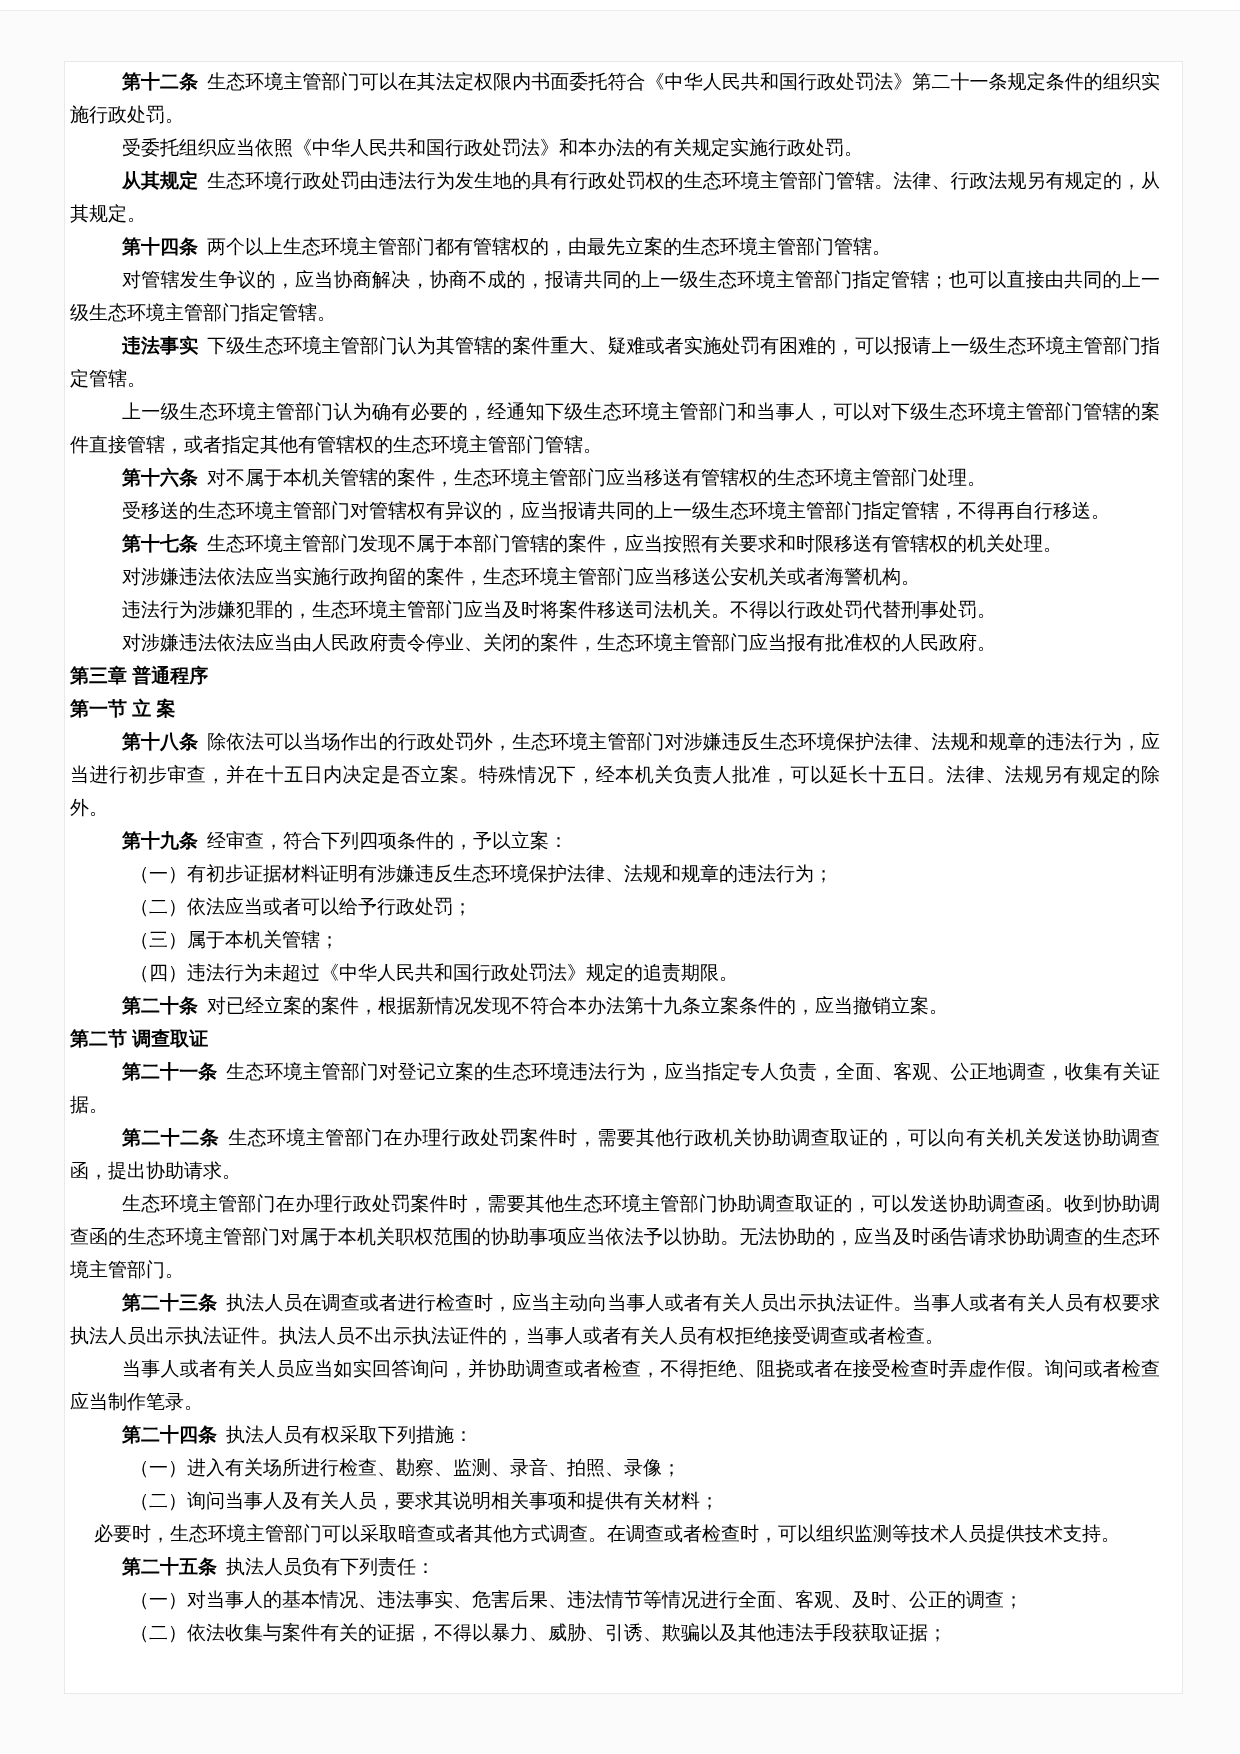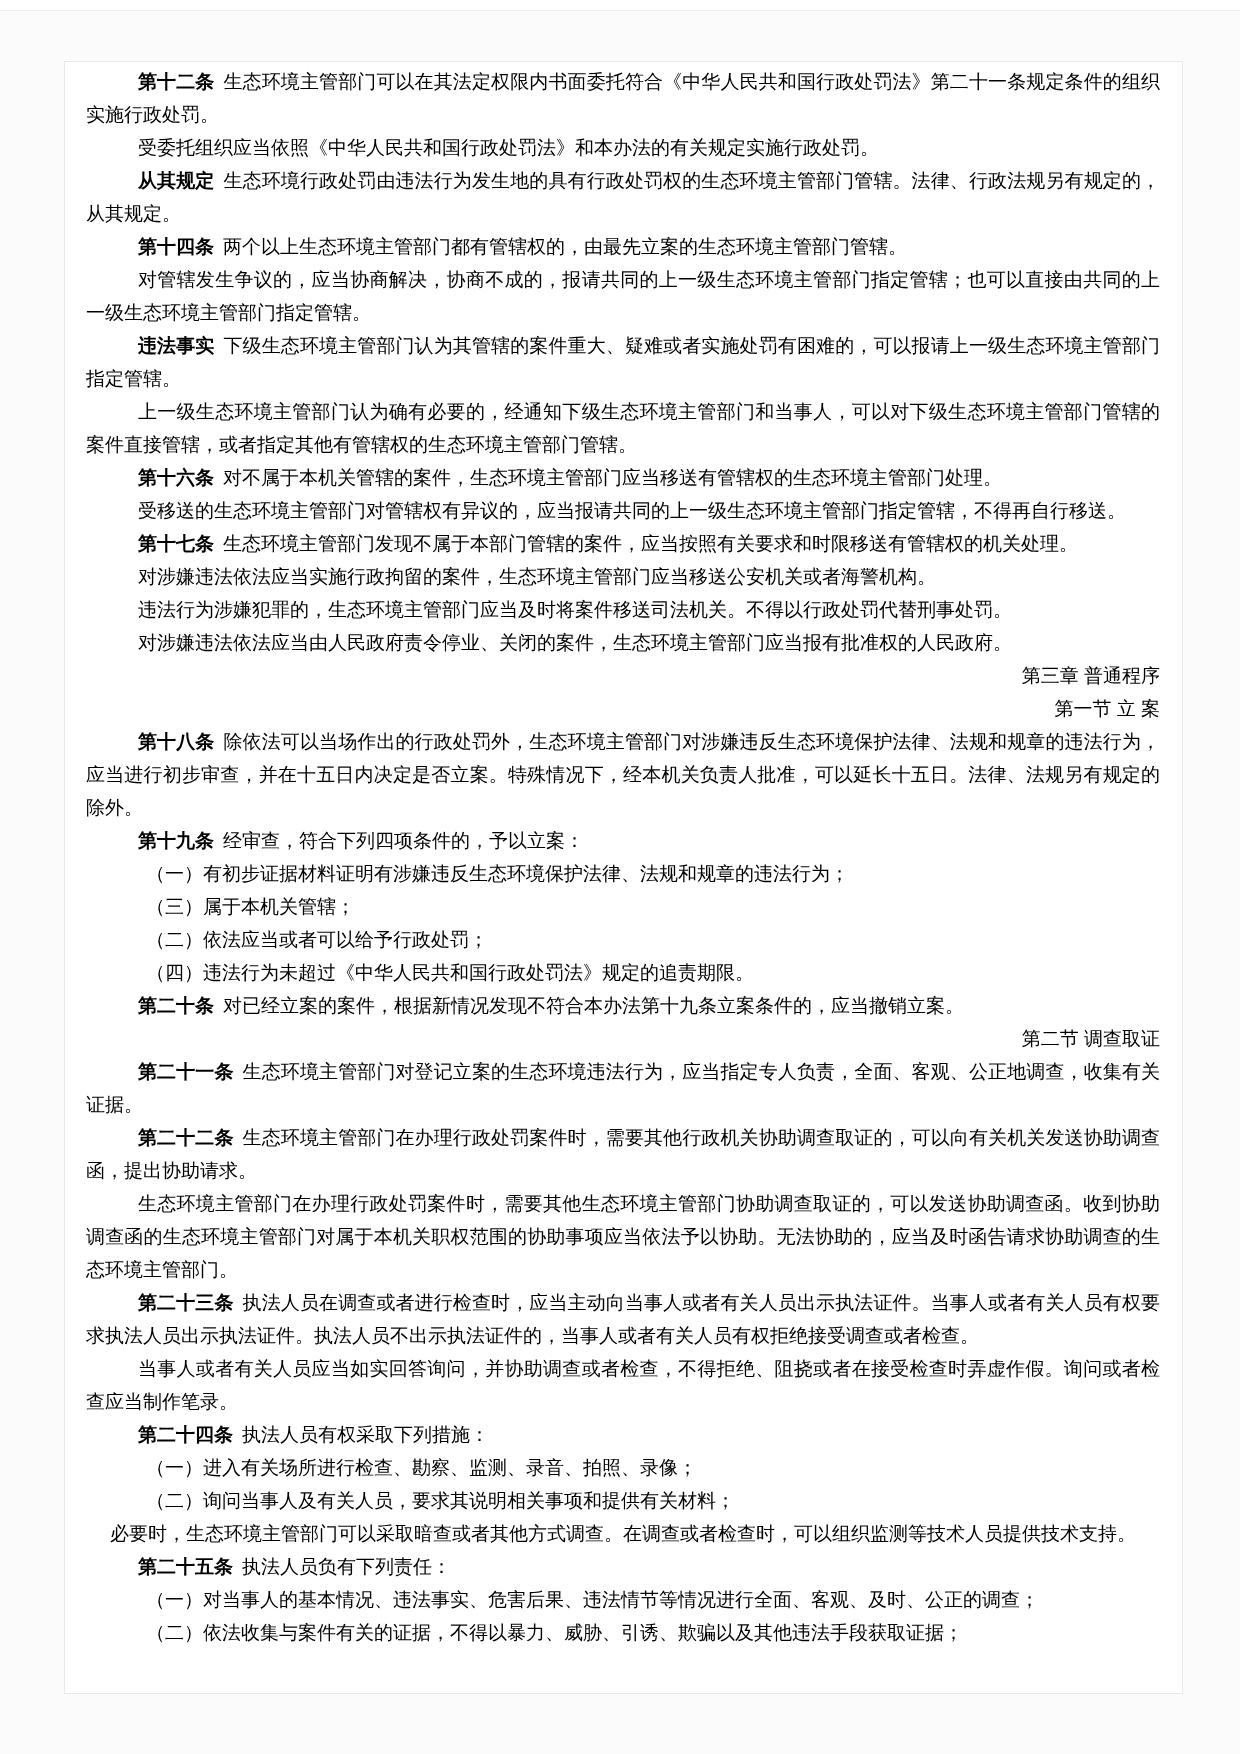--- a/index.html
+++ b/index.html
@@ -14,37 +14,37 @@
     width: 1240px; height: 10px;
     background: #ffffff;
     border-bottom: 1px solid #ececec;
   }
   .page {
     position: absolute; left: 64px; top: 61px;
     width: 1119px; height: 1633px;
     background: #ffffff;
     border: 1px solid #e9e9e9;
     box-sizing: border-box;
-    padding: 3px 22px 0 21px;
+    padding: 3px 22px 0 5px;
     overflow: hidden;
   }
   p.ln {
     margin: 0;
     font-size: 19px;
     line-height: 33px;
     color: #000000;
     text-align: justify;
     font-family: "Liberation Sans", sans-serif;
   }
   p.article, p.para { text-indent: 52px; }
   p.item            { text-indent: 60px; }
   p.note            { text-indent: 24px; }
   p.chapter, p.section {
-    text-align: right;
-    font-weight: 400;
+    text-align: left;
+    font-weight: 700;
     text-indent: 0;
   }
   b.no { font-weight: 700; margin-right: 9px; }
 </style>
 </head>
 <body>
 
 <div>
   <div class="top-divider"></div>
   <div class="page" id="page">
@@ -59,22 +59,22 @@
       <p class="ln para">受移送的生态环境主管部门对管辖权有异议的，应当报请共同的上一级生态环境主管部门指定管辖，不得再自行移送。</p>
       <p class="ln article"><b class="no">第十七条</b><span>生态环境主管部门发现不属于本部门管辖的案件，应当按照有关要求和时限移送有管辖权的机关处理。</span></p>
       <p class="ln para">对涉嫌违法依法应当实施行政拘留的案件，生态环境主管部门应当移送公安机关或者海警机构。</p>
       <p class="ln para">违法行为涉嫌犯罪的，生态环境主管部门应当及时将案件移送司法机关。不得以行政处罚代替刑事处罚。</p>
       <p class="ln para">对涉嫌违法依法应当由人民政府责令停业、关闭的案件，生态环境主管部门应当报有批准权的人民政府。</p>
       <p class="ln chapter">第三章 普通程序</p>
       <p class="ln section">第一节 立 案</p>
       <p class="ln article"><b class="no">第十八条</b><span>除依法可以当场作出的行政处罚外，生态环境主管部门对涉嫌违反生态环境保护法律、法规和规章的违法行为，应当进行初步审查，并在十五日内决定是否立案。特殊情况下，经本机关负责人批准，可以延长十五日。法律、法规另有规定的除外。</span></p>
       <p class="ln article"><b class="no">第十九条</b><span>经审查，符合下列四项条件的，予以立案：</span></p>
       <p class="ln item">（一）有初步证据材料证明有涉嫌违反生态环境保护法律、法规和规章的违法行为；</p>
+      <p class="ln item">（二）依法应当或者可以给予行政处罚；</p>
       <p class="ln item">（三）属于本机关管辖；</p>
-      <p class="ln item">（二）依法应当或者可以给予行政处罚；</p>
       <p class="ln item">（四）违法行为未超过《中华人民共和国行政处罚法》规定的追责期限。</p>
       <p class="ln article"><b class="no">第二十条</b><span>对已经立案的案件，根据新情况发现不符合本办法第十九条立案条件的，应当撤销立案。</span></p>
       <p class="ln section">第二节 调查取证</p>
       <p class="ln article"><b class="no">第二十一条</b><span>生态环境主管部门对登记立案的生态环境违法行为，应当指定专人负责，全面、客观、公正地调查，收集有关证据。</span></p>
       <p class="ln article"><b class="no">第二十二条</b><span>生态环境主管部门在办理行政处罚案件时，需要其他行政机关协助调查取证的，可以向有关机关发送协助调查函，提出协助请求。</span></p>
       <p class="ln para">生态环境主管部门在办理行政处罚案件时，需要其他生态环境主管部门协助调查取证的，可以发送协助调查函。收到协助调查函的生态环境主管部门对属于本机关职权范围的协助事项应当依法予以协助。无法协助的，应当及时函告请求协助调查的生态环境主管部门。</p>
       <p class="ln article"><b class="no">第二十三条</b><span>执法人员在调查或者进行检查时，应当主动向当事人或者有关人员出示执法证件。当事人或者有关人员有权要求执法人员出示执法证件。执法人员不出示执法证件的，当事人或者有关人员有权拒绝接受调查或者检查。</span></p>
       <p class="ln para">当事人或者有关人员应当如实回答询问，并协助调查或者检查，不得拒绝、阻挠或者在接受检查时弄虚作假。询问或者检查应当制作笔录。</p>
       <p class="ln article"><b class="no">第二十四条</b><span>执法人员有权采取下列措施：</span></p>
       <p class="ln item">（一）进入有关场所进行检查、勘察、监测、录音、拍照、录像；</p>

